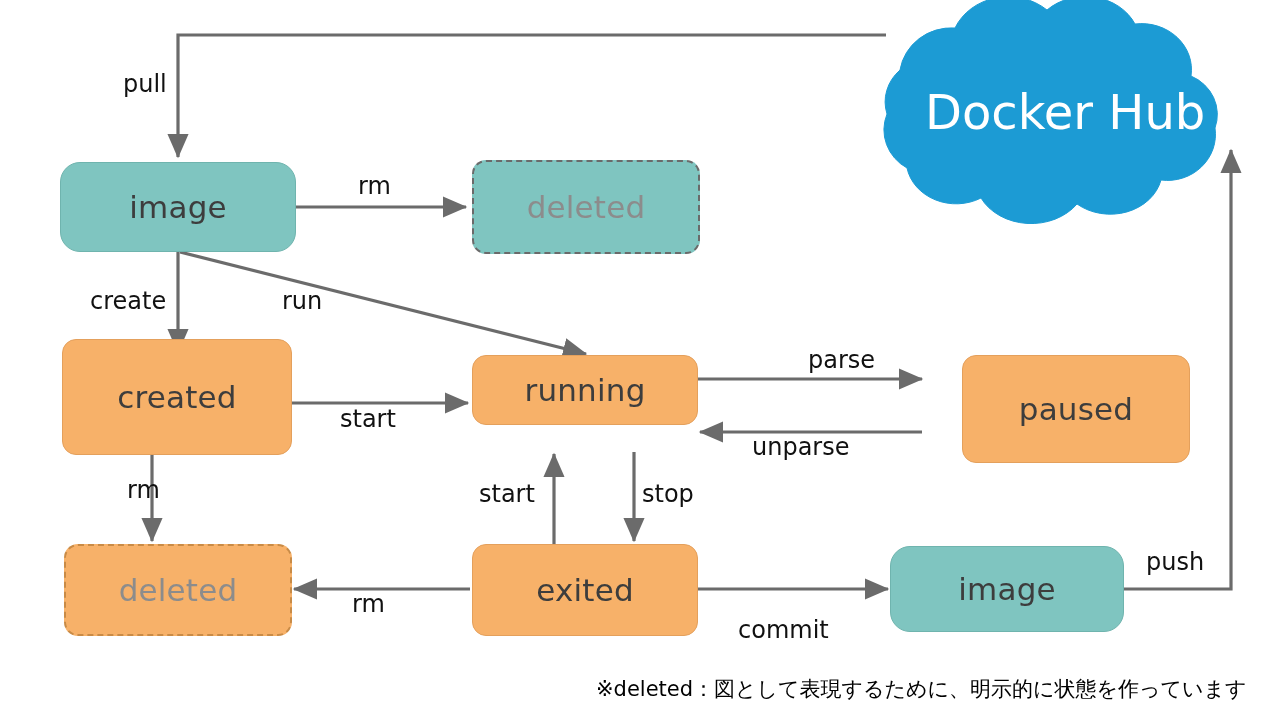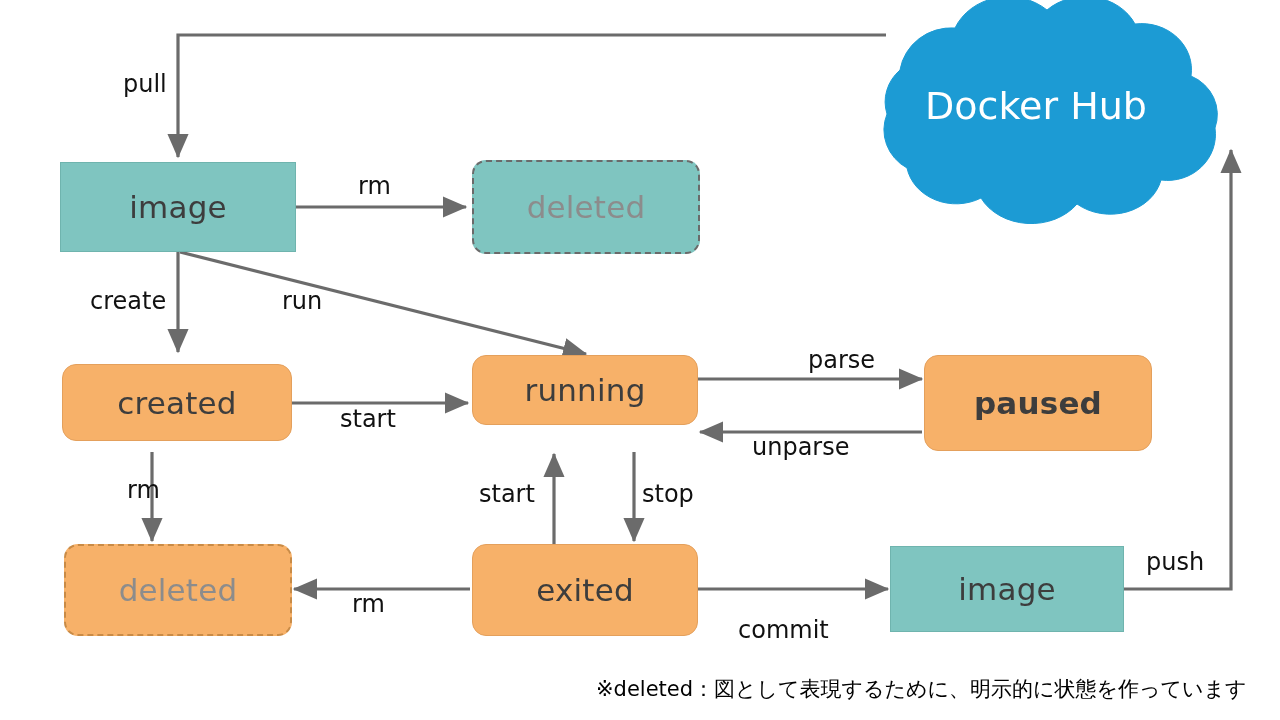--- a/index.html
+++ b/index.html
@@ -28,20 +28,21 @@
   }
   .node {
     position: absolute;
     box-sizing: border-box;
     display: flex;
     align-items: center;
     justify-content: center;
     font-size: 31px;
     color: #3d3d3d;
     letter-spacing: 0.2px;
+    border-radius: 20px;
   }
   .node.teal {
     background: #7FC5C0;
     border: 1px solid #6fb4ae;
   }
   .node.orange {
     background: #F7B169;
     border: 1px solid #e4a05c;
     border-radius: 14px;
   }
@@ -59,21 +60,21 @@
   }
   .edge-label {
     position: absolute;
     font-size: 24px;
     color: #111111;
     white-space: nowrap;
   }
   .cloud-label {
     position: absolute;
     color: #ffffff;
-    font-size: 38px;
+    font-size: 48px;
     white-space: nowrap;
   }
   .footnote {
     position: absolute;
     font-size: 21px;
     color: #000000;
     white-space: nowrap;
     font-family: "DejaVu Sans", "Liberation Sans", sans-serif;
   }
 </style>
@@ -136,29 +137,29 @@
   <div class="cloud-label" style="left:925px; top:84px;">Docker Hub</div>
 
   <div class="node teal" style="left:60px; top:162px; width:236px; height:90px;">
     <span>image</span>
   </div>
 
   <div class="node deleted-teal" style="left:472px; top:160px; width:228px; height:94px;">
     <span>deleted</span>
   </div>
 
-  <div class="node orange" style="left:62px; top:364px; width:230px; height:77px;">
+  <div class="node orange" style="left:62px; top:339px; width:230px; height:116px;">
     <span>created</span>
   </div>
 
   <div class="node orange" style="left:472px; top:355px; width:226px; height:70px;">
     <span>running</span>
   </div>
 
-  <div class="node orange" style="left:924px; top:355px; width:228px; height:96px;font-weight:bold;">
+  <div class="node orange" style="left:962px; top:355px; width:228px; height:108px;">
     <span>paused</span>
   </div>
 
   <div class="node deleted-orange" style="left:64px; top:544px; width:228px; height:92px;">
     <span>deleted</span>
   </div>
 
   <div class="node orange" style="left:472px; top:544px; width:226px; height:92px;">
     <span>exited</span>
   </div>

